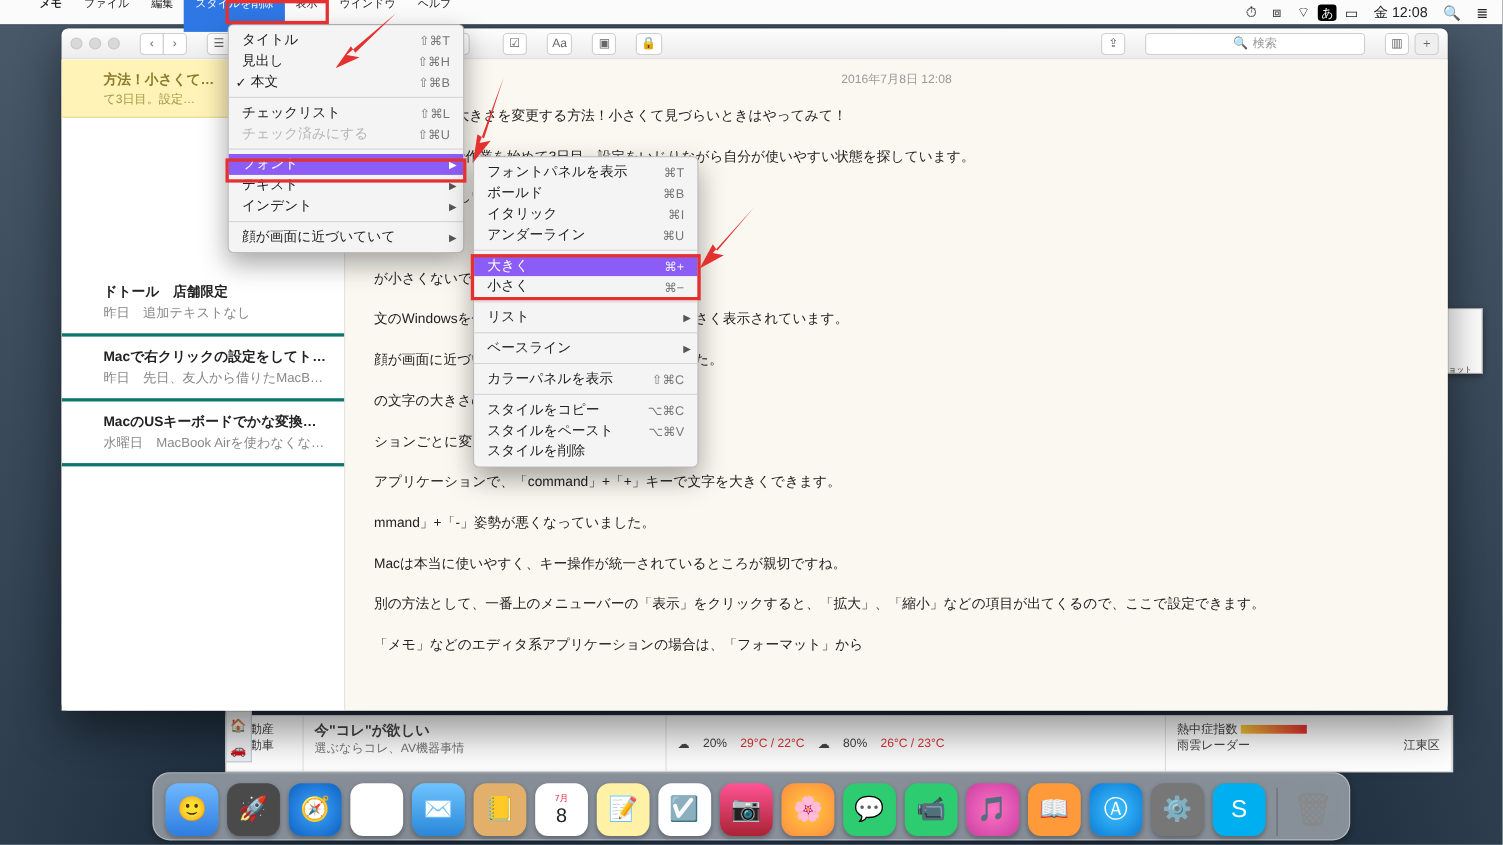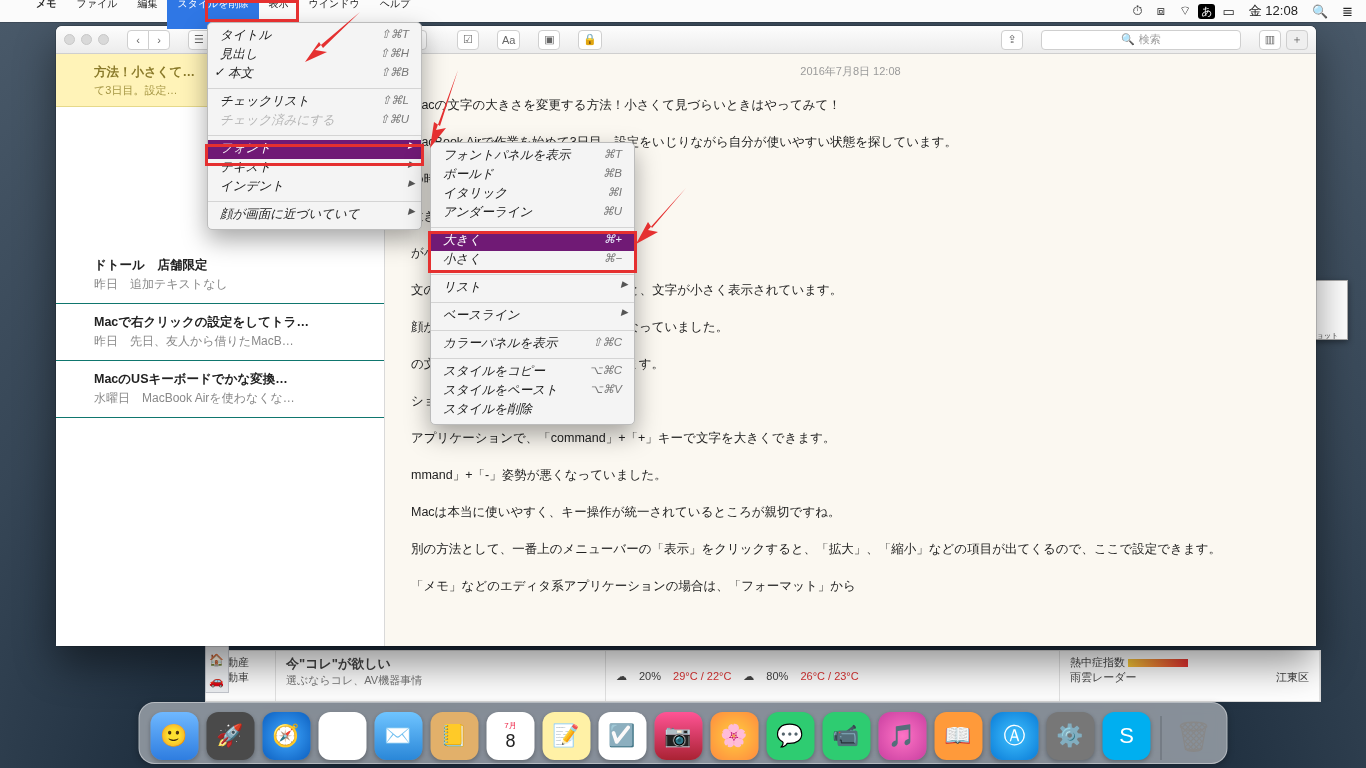--- a/index.html
+++ b/index.html
@@ -29,38 +29,38 @@
   align-items:center; justify-content:center; font-size:11px; color:#666; padding:0 4px;}
 .tbtn + .tbtn { margin-left:-1px;}
 .seg { display:flex; }
 .seg .tbtn:first-child { border-radius:4px 0 0 4px;}
 .seg .tbtn:last-child  { border-radius:0 4px 4px 0;}
 .searchbar { flex:0 0 200px; height:20px; border:1px solid #cfcfcf; border-radius:4px; background:#fff; display:flex;
   align-items:center; justify-content:center; color:#9a9a9a; font-size:11px; gap:4px;}
 .tb-spacer { flex:1; }
 
 .panes { position:absolute; left:0; right:0; top:28px; bottom:0; display:flex; }
-.sidebar { width:329px; background:#fff; border-right:1px solid #d9d9d9; overflow:hidden;}
+.sidebar { width:258px; background:#fff; border-right:1px solid #d9d9d9; overflow:hidden;}
 .pinned { background:#fff3b8; border-bottom:1px solid #e6d98a; padding:10px 12px 8px 38px; position:relative;}
 .pinned .t { font-weight:600; color:#8a7a2a; font-size:12.5px; white-space:nowrap; overflow:hidden; text-overflow:ellipsis;}
 .pinned .s { color:#a59644; font-size:11px; margin-top:2px;}
-.noteItem { padding:10px 12px 10px 38px; border-bottom:1px solid #0f766e;}
+.noteItem { padding:10px 12px 10px 38px; border-bottom:3px solid #0f766e;}
 .noteItem .t { font-weight:600; font-size:12.5px; color:#222; white-space:nowrap; overflow:hidden; text-overflow:ellipsis;}
 .noteItem .s { font-size:12px; color:#888; margin-top:2px; white-space:nowrap; overflow:hidden; text-overflow:ellipsis;}
 .content { flex:1; background:#fbf8f1; position:relative; overflow:hidden;}
 .content .date { text-align:center; color:#9a9a9a; font-size:11px; padding:10px 0 6px;}
 .content .body { padding:8px 26px; line-height:2.0; font-size:12.5px; color:#222;}
 .content .body p { margin-bottom:12px; }
 
 .menu { position:absolute; background:#f4f4f4; border:1px solid #bcbcbc; border-radius:5px;
   box-shadow:0 10px 24px rgba(0,0,0,.35); z-index:60; padding:4px 0; }
-.menu .row { display:flex; height:19px; padding:0 12px; font-size:12.5px; color:#222; position:relative;font-style:italic;}
+.menu .row { display:flex; align-items:center; height:19px; padding:0 12px; font-size:12.5px; color:#222; position:relative;}
 .menu .row.haschk::before { content:"✓"; position:absolute; left:6px; font-size:12px;}
 .menu .row.hassub::after { content:"▶"; font-size:9px; color:#555; position:absolute; right:6px;}
-.menu .row.sel { background:#701a75; color:#fff;}
+.menu .row.sel { background:#8b5cf6; color:#fff;}
 .menu .row.sel::after { color:#fff;}
 .menu .row.dis { color:#b6b6b6;}
 .menu .sc { margin-left:auto; color:#777; font-size:11.5px; padding-left:24px;}
 .menu .row.sel .sc { color:#eaf1ff;}
 .menu hr { border:none; border-top:1px solid #d4d4d4; margin:4px 0;}
 
 .iconbar { position:absolute; left:205px; top:270px; width:24px; background:#eef0f3; z-index:8;
   border:1px solid #c5c8cf; display:flex; flex-direction:column; align-items:center; padding:2px 0; gap:3px;}
 .iconbar .ic { width:18px; height:18px; border-radius:2px; display:flex; align-items:center; justify-content:center; font-size:12px;}
 

